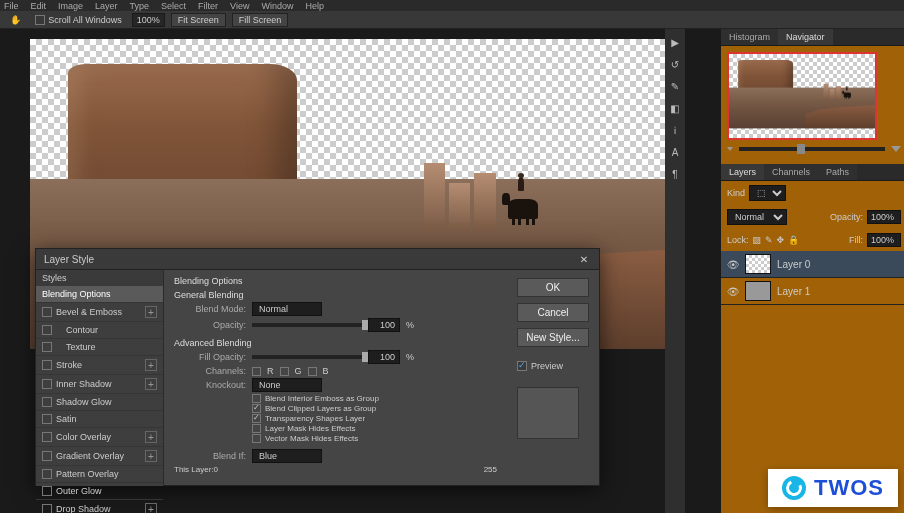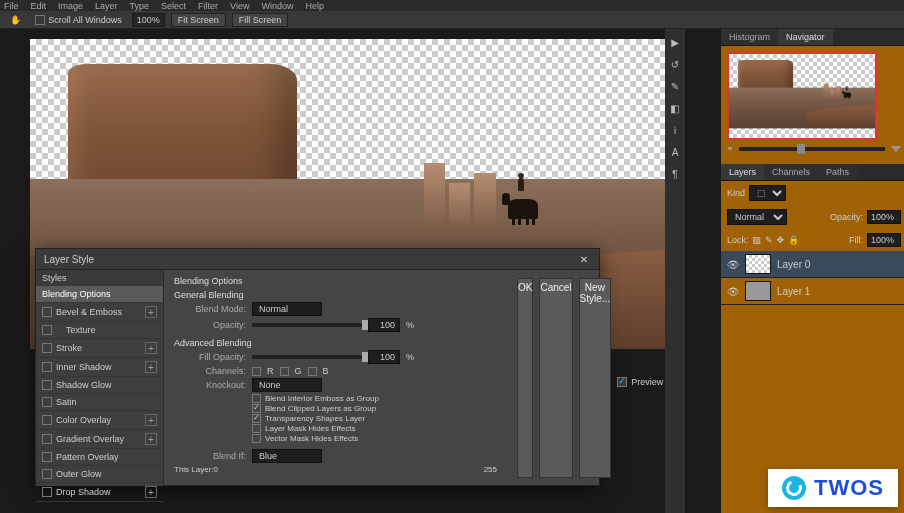--- a/index.html
+++ b/index.html
@@ -99,21 +99,21 @@
 .opt-line .slider-track{ width:110px; height:4px; background:#222; position:relative;}
 .opt-line .slider-thumb{ position:absolute; top:-3px; width:6px; height:10px; background:#aaa;}
 .chkline{ display:flex; align-items:center; gap:4px; margin:1px 0 1px 78px; font-size:8px;}
 .chkline .cb{ width:9px; height:9px; border:1px solid #777;}
 .chkline .cb.on:after{content:'✓';color:#ccc;font-size:8px;position:relative;top:-2px;}
 
 .blend-if { margin-top:6px;}
 .gs-label{display:flex; gap:0; align-items:center; font-size:8px; margin-bottom:2px;}
 .gs-label .spacer{flex:1;}
 
-.btn-col{ width:92px; padding:8px 10px; display:flex; flex-direction:row; gap:6px; align-items:stretch;}
+.btn-col{ width:92px; padding:8px 10px; display:flex; flex-direction:column; gap:6px; align-items:stretch;}
 .dbtn{ background:#5a5a5a; border:1px solid #333; padding:3px 0; text-align:center; font-size:10px; color:#eee;}
 .preview-chk{ display:flex; align-items:center; gap:4px; font-size:9px; margin-top:8px;}
 .preview-chk .cb{ width:10px;height:10px;border:1px solid #777;background:#3a3a3a;}
 .preview-chk .cb.on:after{content:'✓';color:#4af;font-size:9px;position:relative;top:-2px;left:0px;}
 .swatch{ margin-top:10px; width:62px; height:52px; background:#555; border:1px solid #333;}
 
 
 .watermark{ position:absolute; right:6px; bottom:6px; background:#fff; padding:6px 14px; display:flex; align-items:center; gap:8px; box-shadow:0 2px 8px rgba(0,0,0,.3);}
 .wm-logo{ width:24px; height:24px; border-radius:50%; background:#18b6e6; position:relative;}
 .wm-logo:after{content:'';position:absolute;inset:4px;border-radius:50%;border:3px solid #fff;border-top-color:transparent;transform:rotate(20deg);}
@@ -274,20 +274,26 @@
           <div class="style-row">
             <span class="left">
               <span class="cb"></span>
               <span>Bevel &amp; Emboss</span>
             </span>
             <span class="plus">+</span>
           </div>
           <div class="style-row">
             <span class="left">
               <span class="cb"></span>
+              <span style="padding-left: 10px;">Contour</span>
+            </span>
+          </div>
+          <div class="style-row">
+            <span class="left">
+              <span class="cb"></span>
               <span style="padding-left: 10px;">Texture</span>
             </span>
           </div>
           <div class="style-row">
             <span class="left">
               <span class="cb"></span>
               <span>Stroke</span>
             </span>
             <span class="plus">+</span>
           </div>

